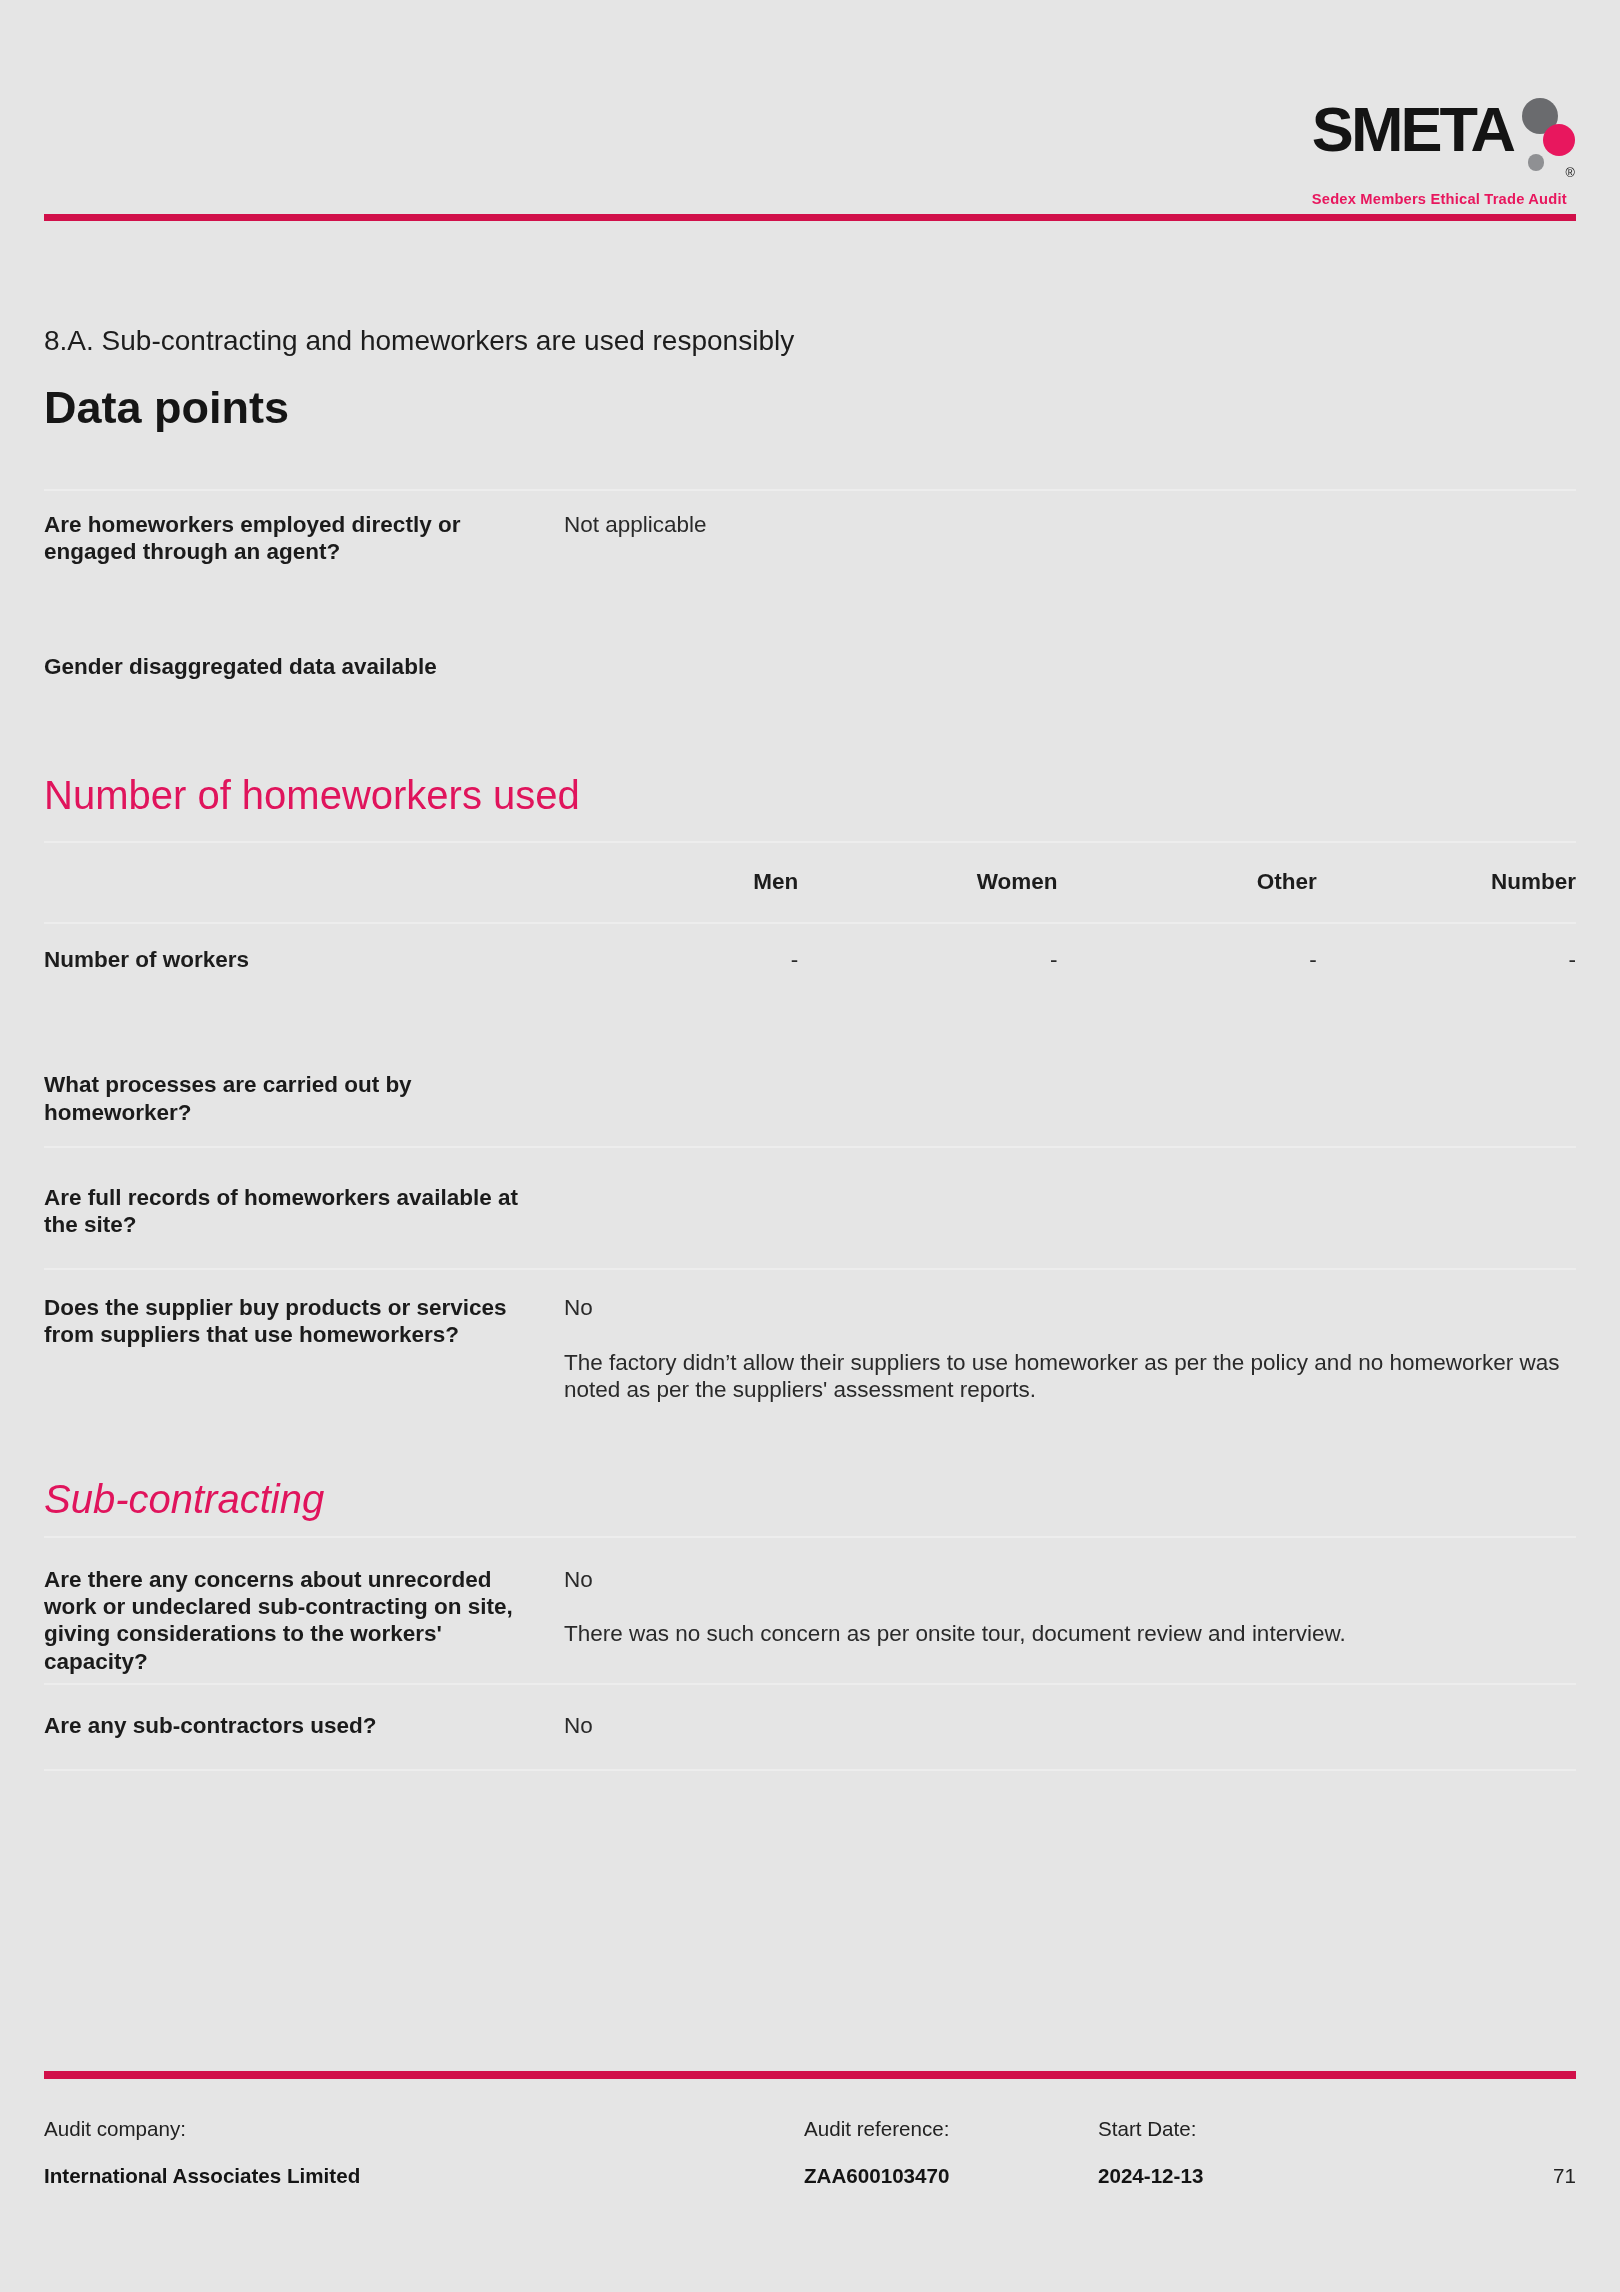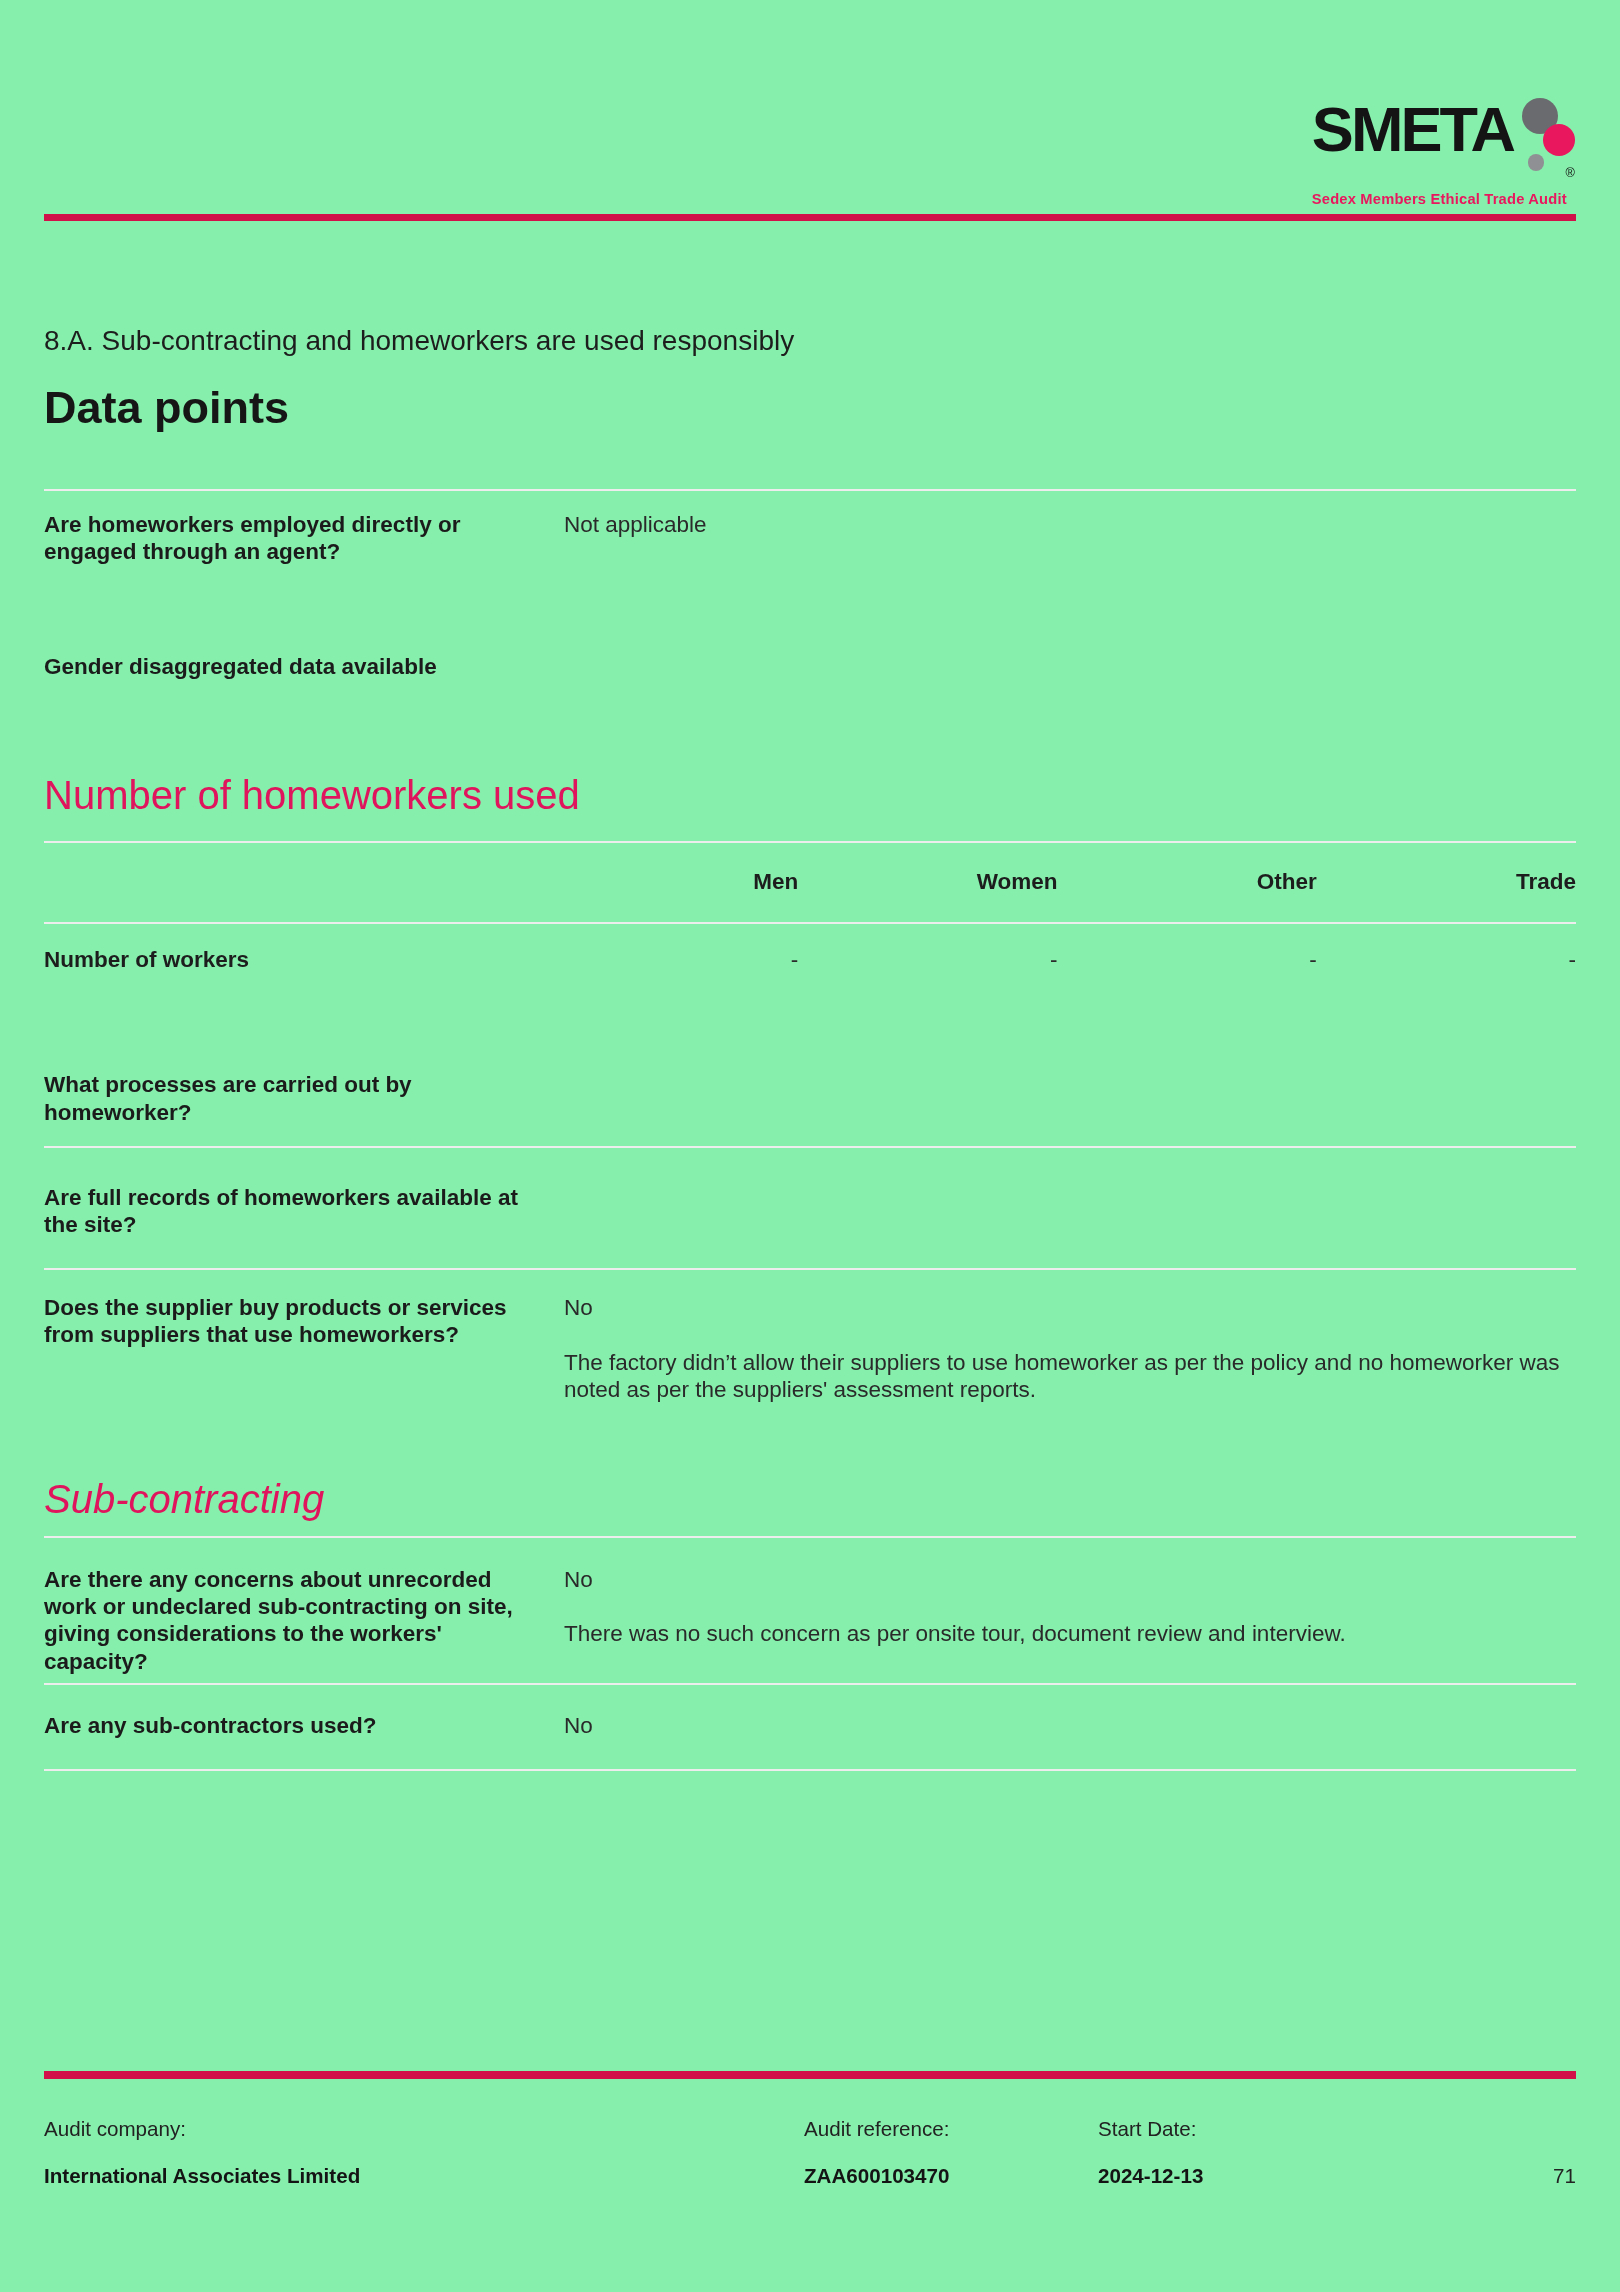--- a/index.html
+++ b/index.html
@@ -1,17 +1,17 @@
 <!DOCTYPE html>
 <html><head>
 <meta charset="utf-8">
 <style>
   html,body{margin:0;padding:0;background:#ffffff;}
   .page{
-    position:relative;width:1620px;height:2293px;background:#86efac;
+    position:relative;width:1620px;height:2293px;background:#e5e5e5;
     font-family:"Liberation Sans",sans-serif;color:#1d1d1d;overflow:hidden;
   }
   
   .logo{position:absolute;top:98px;right:49px;}
   .logo-row{display:flex;align-items:flex-start;}
   .logo-word{font-size:63px;font-weight:700;letter-spacing:-2.9px;color:#141414;line-height:1;}
   .logo-dots{position:relative;width:55px;height:88px;margin-left:2.9px;}
   .dot{position:absolute;border-radius:50%;}
   .dot-big{top:0;left:5.9px;width:36px;height:36px;background:#6a6b6e;}
   .dot-pink{top:25.5px;left:26.5px;width:32px;height:32px;background:#e8175e;}
@@ -87,21 +87,21 @@
       <div class="a"></div>
     </div>
 
     <h3 class="pink-heading h3-homeworkers">Number of homeworkers used</h3>
 
     <div class="table-head bordered">
       <div class="col"></div>
       <div class="col">Men</div>
       <div class="col">Women</div>
       <div class="col">Other</div>
-      <div class="col">Trade</div>
+      <div class="col">Number</div>
     </div>
 
     <div class="table-row bordered">
       <div class="row-label">Number of workers</div>
       <div class="cell">-</div>
       <div class="cell">-</div>
       <div class="cell">-</div>
       <div class="cell">-</div>
     </div>
 

